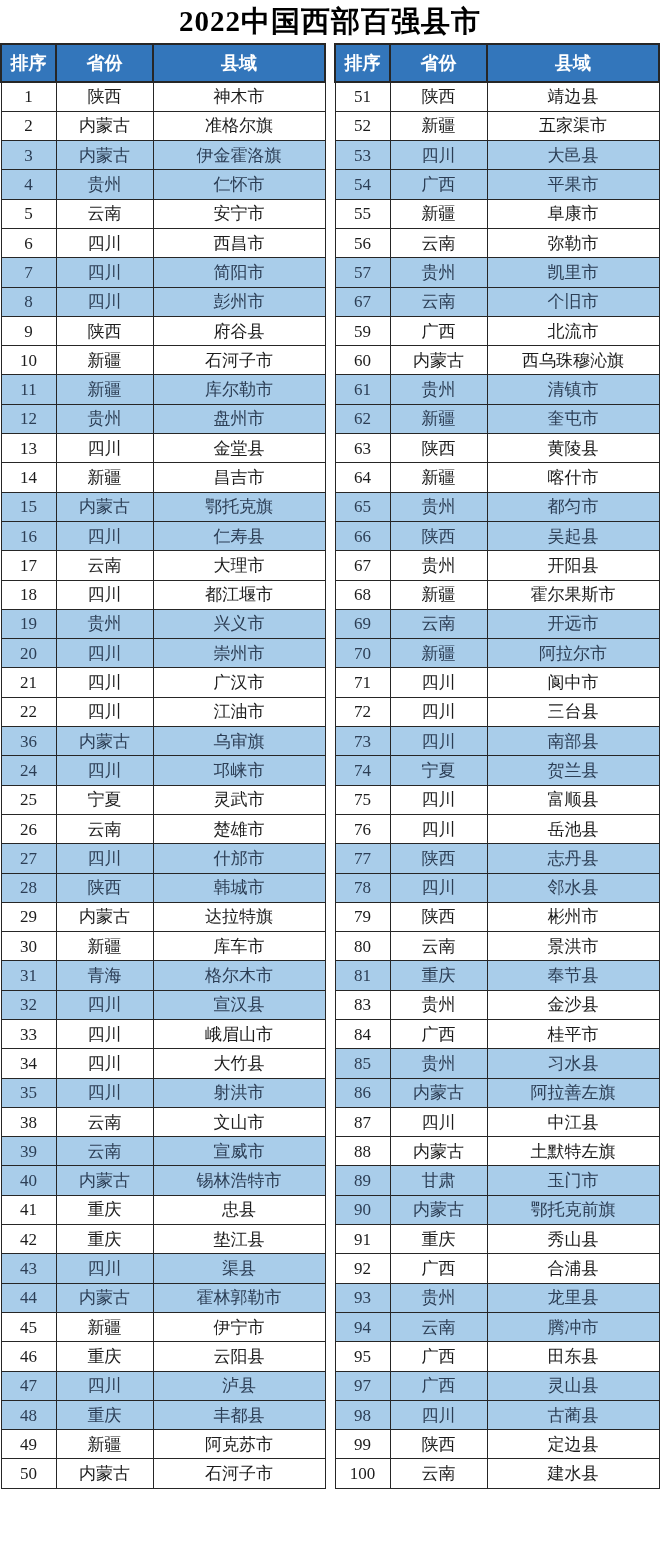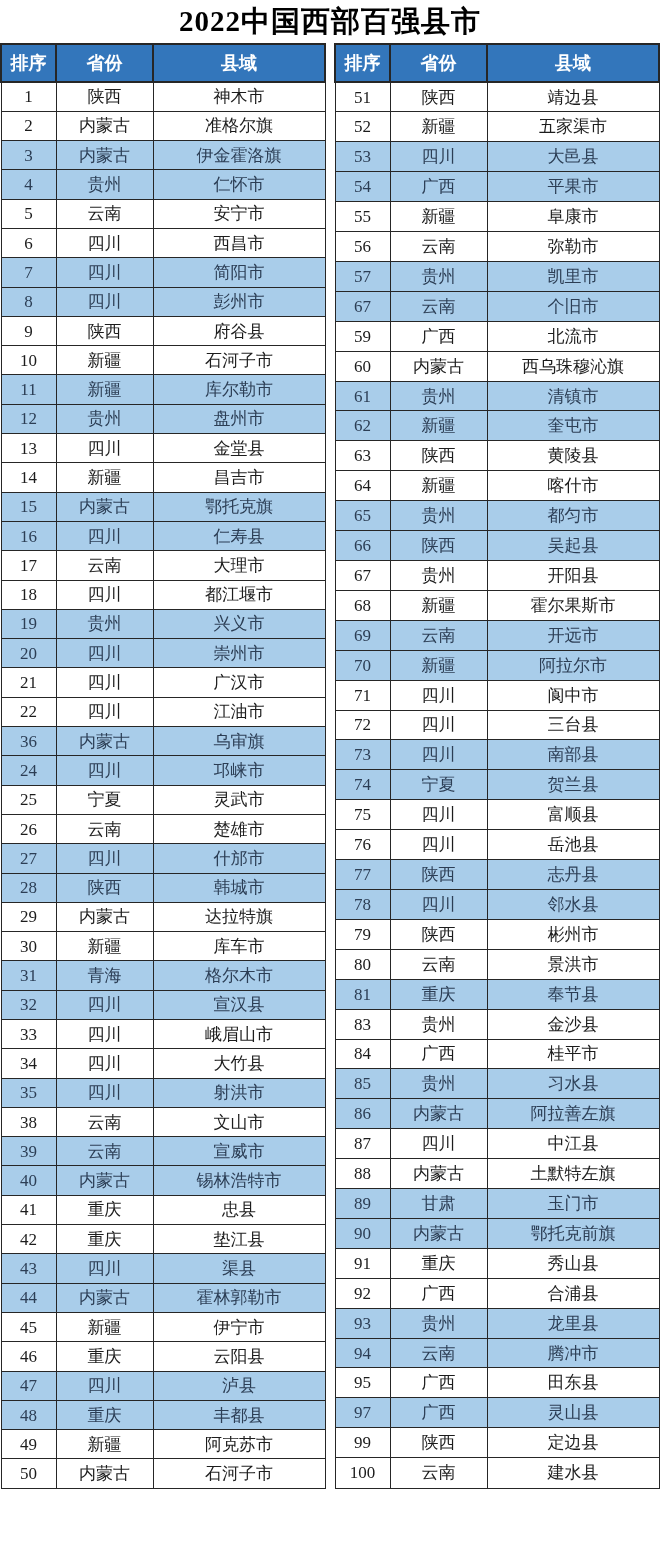--- a/index.html
+++ b/index.html
@@ -562,20 +562,25 @@
           <tr>
             <td>95</td>
             <td>广西</td>
             <td>田东县</td>
           </tr>
           <tr class="alt">
             <td>97</td>
             <td>广西</td>
             <td>灵山县</td>
           </tr>
+          <tr class="alt">
+            <td>98</td>
+            <td>四川</td>
+            <td>古蔺县</td>
+          </tr>
           <tr>
             <td>99</td>
             <td>陕西</td>
             <td>定边县</td>
           </tr>
           <tr>
             <td>100</td>
             <td>云南</td>
             <td>建水县</td>
           </tr>

